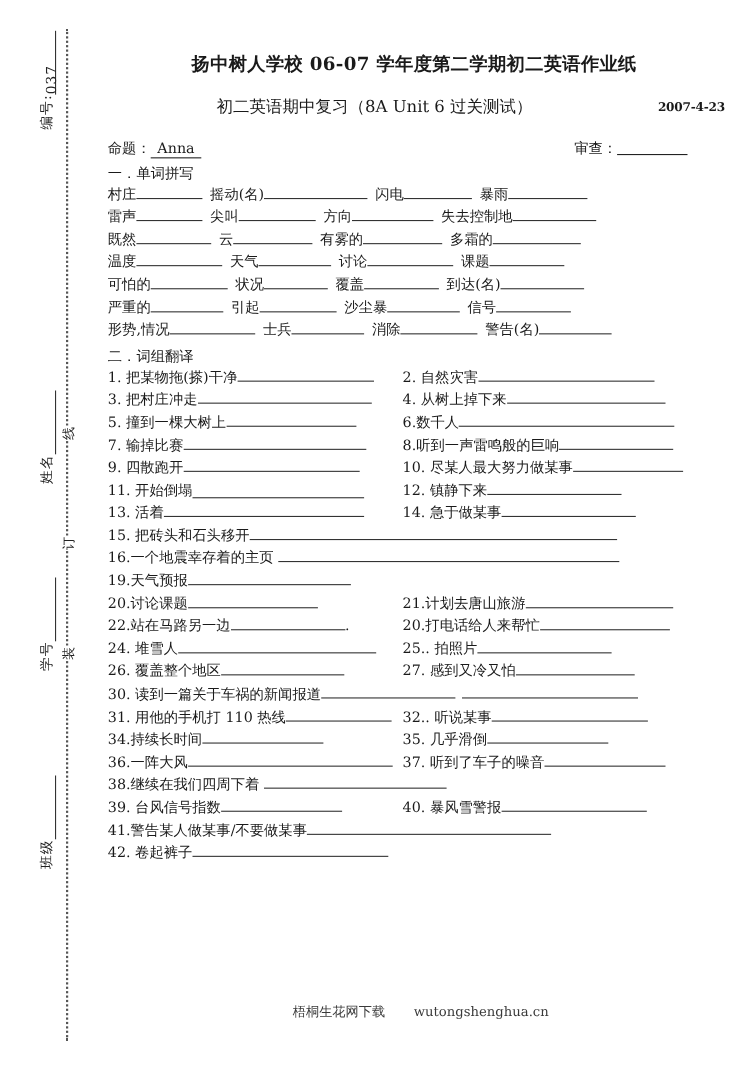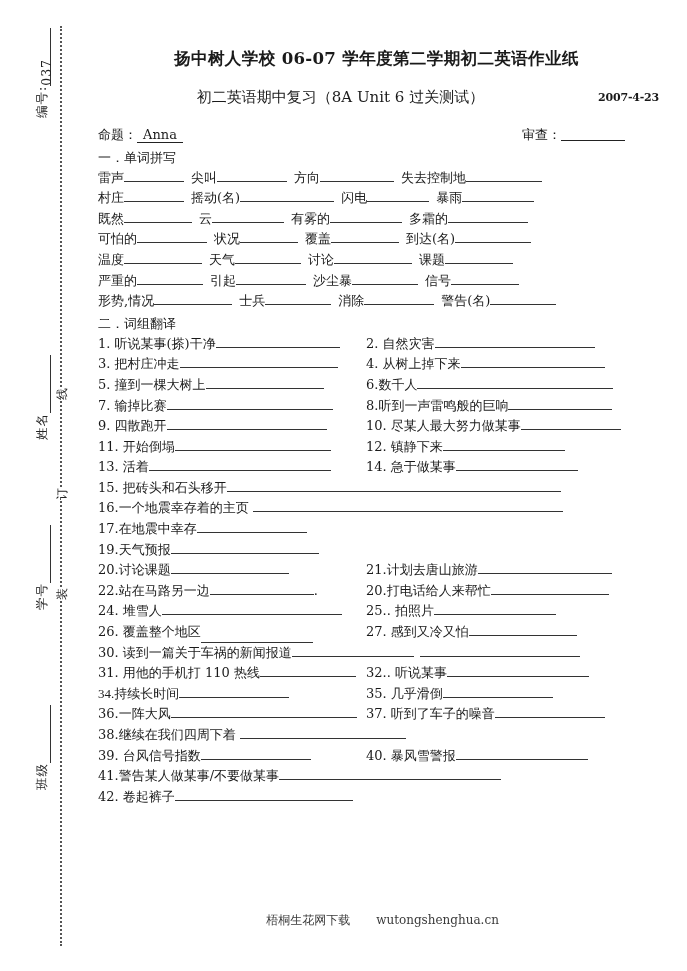--- a/index.html
+++ b/index.html
@@ -193,20 +193,41 @@
     </div>
     <div id="reviewer-block">
       <span>审查：</span><span class="meta-blank"></span>
     </div>
   </div>
 
   <div class="section-head">一．单词拼写</div>
   <div id="section-one-rows">
       <div class="line">
         <span class="cell">
+          <span class="lbl">村庄</span>
+          <span class="blank" style="width: 60px;"></span>
+        </span>
+        <span class="gap" style="width: 7px;"></span>
+        <span class="cell">
+          <span class="lbl">摇动(名)</span>
+          <span class="blank" style="width: 94px;"></span>
+        </span>
+        <span class="gap" style="width: 7px;"></span>
+        <span class="cell">
+          <span class="lbl">闪电</span>
+          <span class="blank" style="width: 62px;"></span>
+        </span>
+        <span class="gap" style="width: 7px;"></span>
+        <span class="cell">
+          <span class="lbl">暴雨</span>
+          <span class="blank" style="width: 72px;"></span>
+        </span>
+      </div>
+      <div class="line">
+        <span class="cell">
           <span class="lbl">雷声</span>
           <span class="blank" style="width: 60px;"></span>
         </span>
         <span class="gap" style="width: 7px;"></span>
         <span class="cell">
           <span class="lbl">尖叫</span>
           <span class="blank" style="width: 70px;"></span>
         </span>
         <span class="gap" style="width: 7px;"></span>
         <span class="cell">
@@ -214,41 +235,20 @@
           <span class="blank" style="width: 74px;"></span>
         </span>
         <span class="gap" style="width: 7px;"></span>
         <span class="cell">
           <span class="lbl">失去控制地</span>
           <span class="blank" style="width: 76px;"></span>
         </span>
       </div>
       <div class="line">
         <span class="cell">
-          <span class="lbl">村庄</span>
-          <span class="blank" style="width: 60px;"></span>
-        </span>
-        <span class="gap" style="width: 7px;"></span>
-        <span class="cell">
-          <span class="lbl">摇动(名)</span>
-          <span class="blank" style="width: 94px;"></span>
-        </span>
-        <span class="gap" style="width: 7px;"></span>
-        <span class="cell">
-          <span class="lbl">闪电</span>
-          <span class="blank" style="width: 62px;"></span>
-        </span>
-        <span class="gap" style="width: 7px;"></span>
-        <span class="cell">
-          <span class="lbl">暴雨</span>
-          <span class="blank" style="width: 72px;"></span>
-        </span>
-      </div>
-      <div class="line">
-        <span class="cell">
           <span class="lbl">既然</span>
           <span class="blank" style="width: 68px;"></span>
         </span>
         <span class="gap" style="width: 7px;"></span>
         <span class="cell">
           <span class="lbl">云</span>
           <span class="blank" style="width: 72px;"></span>
         </span>
         <span class="gap" style="width: 7px;"></span>
         <span class="cell">
@@ -256,20 +256,41 @@
           <span class="blank" style="width: 72px;"></span>
         </span>
         <span class="gap" style="width: 7px;"></span>
         <span class="cell">
           <span class="lbl">多霜的</span>
           <span class="blank" style="width: 80px;"></span>
         </span>
       </div>
       <div class="line">
         <span class="cell">
+          <span class="lbl">温度</span>
+          <span class="blank" style="width: 78px;"></span>
+        </span>
+        <span class="gap" style="width: 7px;"></span>
+        <span class="cell">
+          <span class="lbl">天气</span>
+          <span class="blank" style="width: 66px;"></span>
+        </span>
+        <span class="gap" style="width: 7px;"></span>
+        <span class="cell">
+          <span class="lbl">讨论</span>
+          <span class="blank" style="width: 78px;"></span>
+        </span>
+        <span class="gap" style="width: 7px;"></span>
+        <span class="cell">
+          <span class="lbl">课题</span>
+          <span class="blank" style="width: 68px;"></span>
+        </span>
+      </div>
+      <div class="line">
+        <span class="cell">
           <span class="lbl">可怕的</span>
           <span class="blank" style="width: 70px;"></span>
         </span>
         <span class="gap" style="width: 7px;"></span>
         <span class="cell">
           <span class="lbl">状况</span>
           <span class="blank" style="width: 58px;"></span>
         </span>
         <span class="gap" style="width: 7px;"></span>
         <span class="cell">
@@ -277,41 +298,20 @@
           <span class="blank" style="width: 68px;"></span>
         </span>
         <span class="gap" style="width: 7px;"></span>
         <span class="cell">
           <span class="lbl">到达(名)</span>
           <span class="blank" style="width: 76px;"></span>
         </span>
       </div>
       <div class="line">
         <span class="cell">
-          <span class="lbl">温度</span>
-          <span class="blank" style="width: 78px;"></span>
-        </span>
-        <span class="gap" style="width: 7px;"></span>
-        <span class="cell">
-          <span class="lbl">天气</span>
-          <span class="blank" style="width: 66px;"></span>
-        </span>
-        <span class="gap" style="width: 7px;"></span>
-        <span class="cell">
-          <span class="lbl">讨论</span>
-          <span class="blank" style="width: 78px;"></span>
-        </span>
-        <span class="gap" style="width: 7px;"></span>
-        <span class="cell">
-          <span class="lbl">课题</span>
-          <span class="blank" style="width: 68px;"></span>
-        </span>
-      </div>
-      <div class="line">
-        <span class="cell">
           <span class="lbl">严重的</span>
           <span class="blank" style="width: 66px;"></span>
         </span>
         <span class="gap" style="width: 7px;"></span>
         <span class="cell">
           <span class="lbl">引起</span>
           <span class="blank" style="width: 70px;"></span>
         </span>
         <span class="gap" style="width: 7px;"></span>
         <span class="cell">
@@ -345,21 +345,21 @@
           <span class="blank" style="width: 66px;"></span>
         </span>
       </div>
     </div>
 
   <div class="section-head">二．词组翻译</div>
   <div id="section-two-rows">
       <div class="line">
         <span class="cell" style="width: 268px; overflow: hidden;">
           <span class="lbl">1.</span>
-          <span class="lbl"> 听说某事(搽)干净</span>
+          <span class="lbl"> 把某物拖(搽)干净</span>
           <span class="blank" style="width: 124px;"></span>
         </span>
         <span class="cell">
           <span class="lbl">2.</span>
           <span class="lbl"> 自然灾害</span>
           <span class="blank" style="width: 160px;"></span>
         </span>
       </div>
       <div class="line">
         <span class="cell" style="width: 268px; overflow: hidden;">
@@ -403,21 +403,21 @@
           <span class="lbl"> 四散跑开</span>
           <span class="blank" style="width: 160px;"></span>
         </span>
         <span class="cell">
           <span class="lbl">10.</span>
           <span class="lbl"> 尽某人最大努力做某事</span>
           <span class="blank" style="width: 100px;"></span>
         </span>
       </div>
       <div class="line">
-        <span class="cell" style="width: 268px; overflow: hidden;">
+        <span class="cell" style="width: 268px; overflow: hidden; align-items: center;">
           <span class="lbl">11.</span>
           <span class="lbl"> 开始倒塌</span>
           <span class="blank" style="width: 156px;"></span>
         </span>
         <span class="cell">
           <span class="lbl">12.</span>
           <span class="lbl"> 镇静下来</span>
           <span class="blank" style="width: 122px;"></span>
         </span>
       </div>
@@ -438,27 +438,20 @@
           <span class="lbl">15.</span>
           <span class="lbl"> 把砖头和石头移开</span>
           <span class="blank" style="width: 334px;"></span>
         </span>
       </div>
       <div class="line">
         <span class="cell">
           <span class="lbl">16.</span>
           <span class="lbl">一个地震幸存着的主页 </span>
           <span class="blank" style="width: 310px;"></span>
-        </span>
-      </div>
-      <div class="line">
-        <span class="cell">
-          <span class="lbl">17.</span>
-          <span class="lbl">在地震中幸存</span>
-          <span class="blank" style="width: 110px;"></span>
         </span>
       </div>
       <div class="line">
         <span class="cell">
           <span class="lbl">19.</span>
           <span class="lbl">天气预报</span>
           <span class="blank" style="width: 148px;"></span>
         </span>
       </div>
       <div class="line">
@@ -492,21 +485,21 @@
           <span class="lbl"> 堆雪人</span>
           <span class="blank" style="width: 180px;"></span>
         </span>
         <span class="cell">
           <span class="lbl">25..</span>
           <span class="lbl"> 拍照片</span>
           <span class="blank" style="width: 122px;"></span>
         </span>
       </div>
       <div class="line">
-        <span class="cell" style="width: 268px; overflow: hidden; align-items: flex-end;">
+        <span class="cell" style="width: 268px; overflow: hidden;">
           <span class="lbl">26.</span>
           <span class="lbl"> 覆盖整个地区</span>
           <span class="blank" style="width: 112px;"></span>
         </span>
         <span class="cell">
           <span class="lbl">27.</span>
           <span class="lbl"> 感到又冷又怕</span>
           <span class="blank" style="width: 108px;"></span>
         </span>
       </div>
@@ -525,21 +518,21 @@
           <span class="lbl"> 用他的手机打 110 热线</span>
           <span class="blank" style="width: 96px;"></span>
         </span>
         <span class="cell">
           <span class="lbl">32..</span>
           <span class="lbl"> 听说某事</span>
           <span class="blank" style="width: 142px;"></span>
         </span>
       </div>
       <div class="line">
-        <span class="cell" style="width: 268px; overflow: hidden; font-family: Liberation Serif, serif;">
+        <span class="cell" style="width: 268px; overflow: hidden;">
           <span class="lbl">34.</span>
           <span class="lbl">持续长时间</span>
           <span class="blank" style="width: 110px;"></span>
         </span>
         <span class="cell">
           <span class="lbl">35.</span>
           <span class="lbl"> 几乎滑倒</span>
           <span class="blank" style="width: 110px;"></span>
         </span>
       </div>

